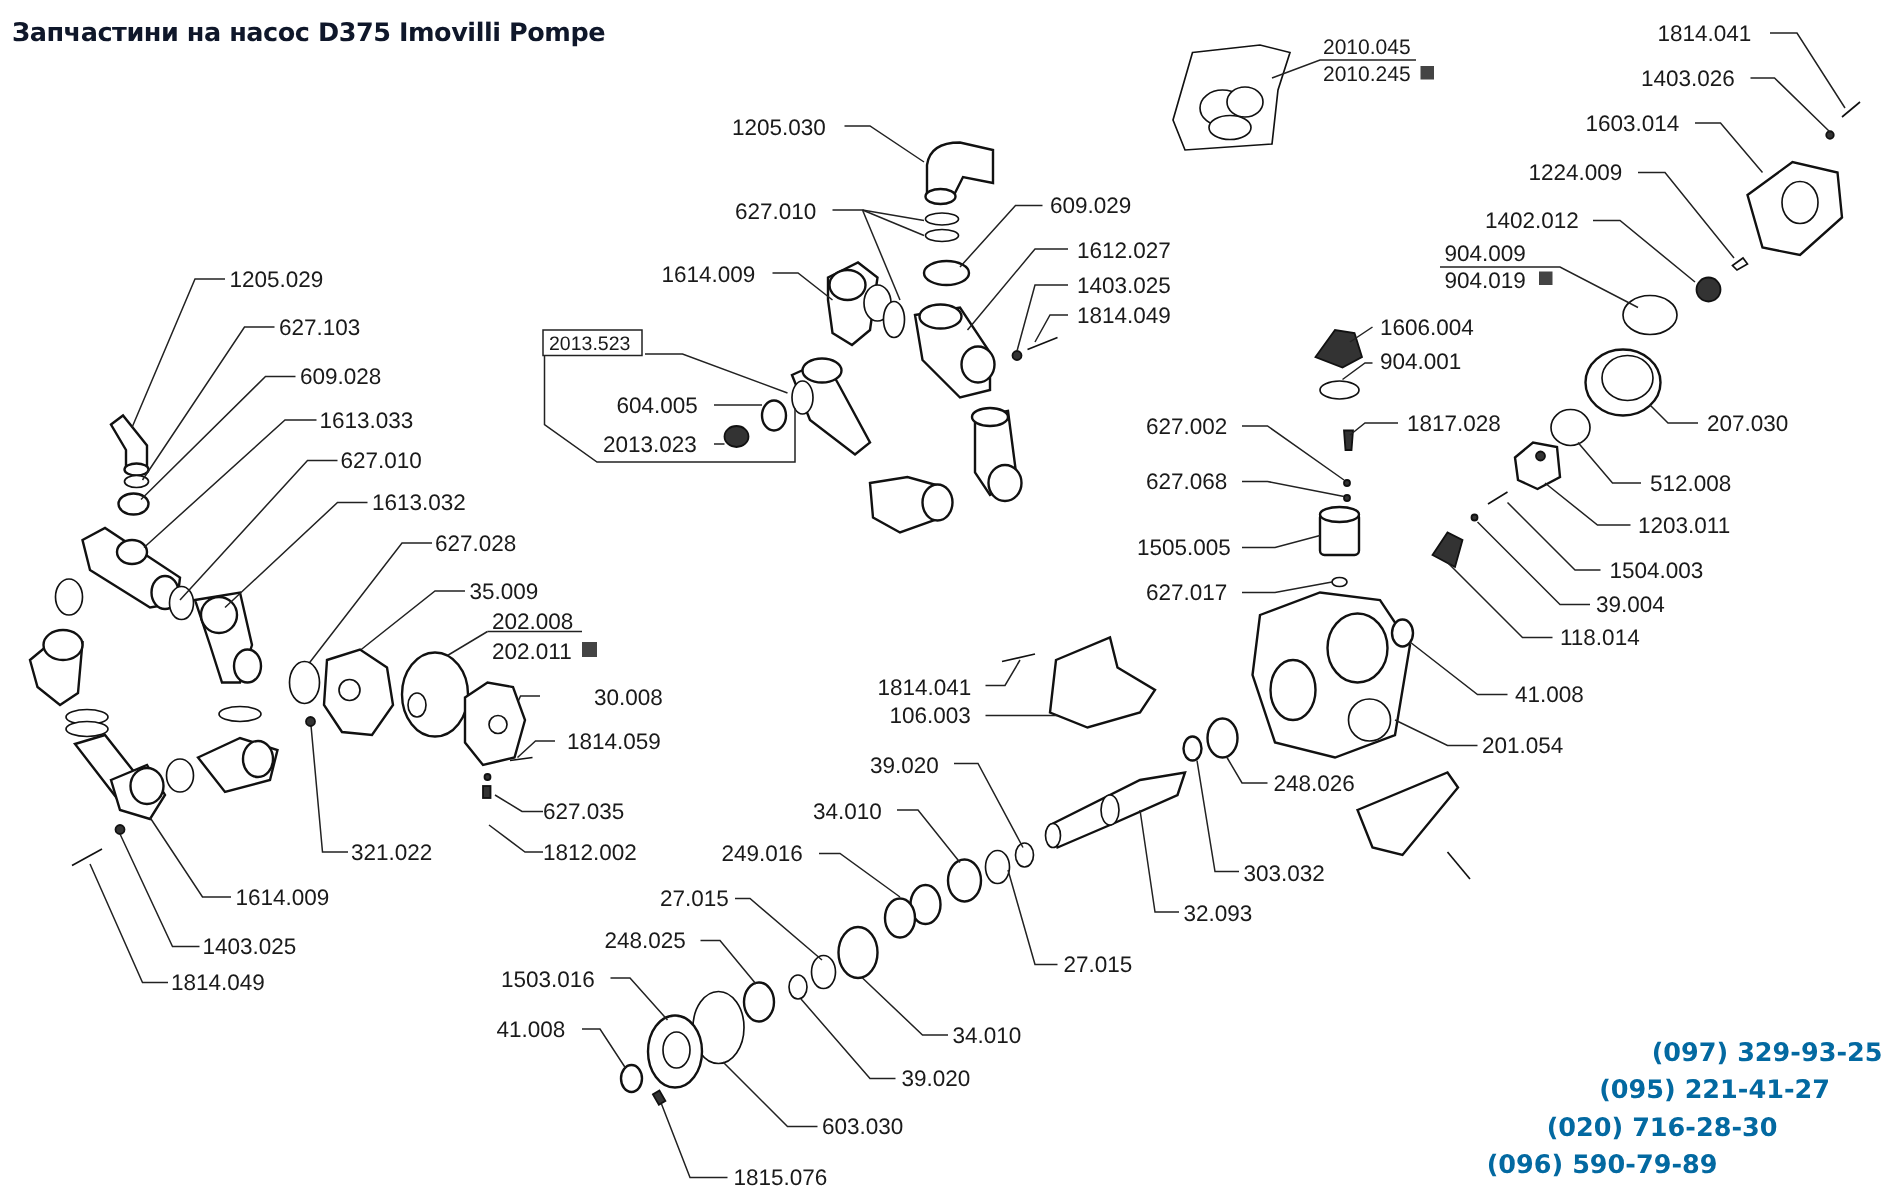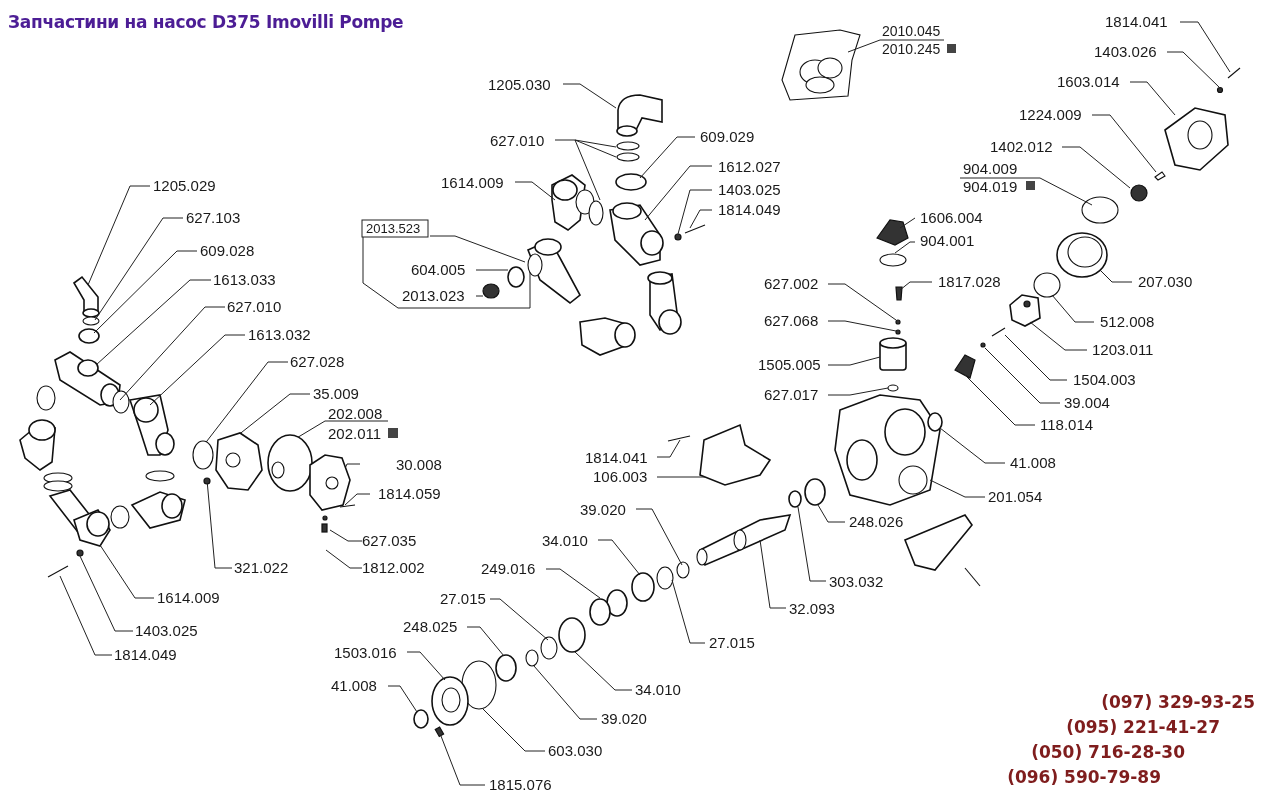--- a/index.html
+++ b/index.html
@@ -1,27 +1,27 @@
 <!DOCTYPE html>
 <html><head>
 <meta charset="utf-8">
 <style>
   html, body { margin: 0; padding: 0; background: #ffffff; }
   body { width: 1267px; height: 797px; position: relative; overflow: hidden;
          font-family: "Liberation Sans", sans-serif; color: #1a1a1a; }
   .title { position: absolute; left: 8px; top: 12px; font-weight: bold; font-size: 17px;
-           font-family: "DejaVu Sans", sans-serif; letter-spacing: -0.3px; color: #4c1d95; }
+           font-family: "DejaVu Sans", sans-serif; letter-spacing: -0.3px; color: #0f172a; }
   svg#diagram { position: absolute; left: 0; top: 0; }
   .lbl { font-family: "Liberation Sans", sans-serif; font-size: 15px; fill: #1a1a1a; }
   .lead { stroke: #222; stroke-width: 1; fill: none; }
   .part { stroke: #111; stroke-width: 1.6; fill: #fff; }
   .part-thin { stroke: #111; stroke-width: 1.1; fill: #fff; }
   .part-dark { stroke: #111; stroke-width: 1.2; fill: #333; }
   .phones { position: absolute; right: 12px; top: 690px; text-align: right;
-            font-family: "DejaVu Sans", sans-serif; font-weight: bold; font-size: 17px; line-height: 25px; color: #7f1d1d; }
+            font-family: "DejaVu Sans", sans-serif; font-weight: bold; font-size: 17px; line-height: 25px; color: #0369a1; }
   .phones div { position: relative; }
   .kit-sq { fill: #444; }
 </style>
 </head>
 <body>
 
 <div class="title">Запчастини на насос D375 Imovilli Pompe</div>
 
 <svg id="diagram" width="1267" height="797" viewBox="0 0 1267 797">
 
@@ -373,15 +373,15 @@
   <text class="lbl" x="635" y="695">34.010</text>
   <text class="lbl" x="331" y="691">41.008</text>
   <text class="lbl" x="601" y="724">39.020</text>
   <text class="lbl" x="548" y="756">603.030</text>
   <text class="lbl" x="489" y="790">1815.076</text>
 </svg>
 
 <div class="phones">
   <div style="right:0">(097) 329-93-25</div>
   <div style="right:35px">(095) 221-41-27</div>
-  <div style="right:70px">(050) 716-28-30</div>
-  <div style="right:94px">(096) 590-79-89</div>
+  <div style="right:70px">(020) 716-28-30</div>
+  <div style="right:110px">(096) 590-79-89</div>
 </div>
 
 </body></html>

